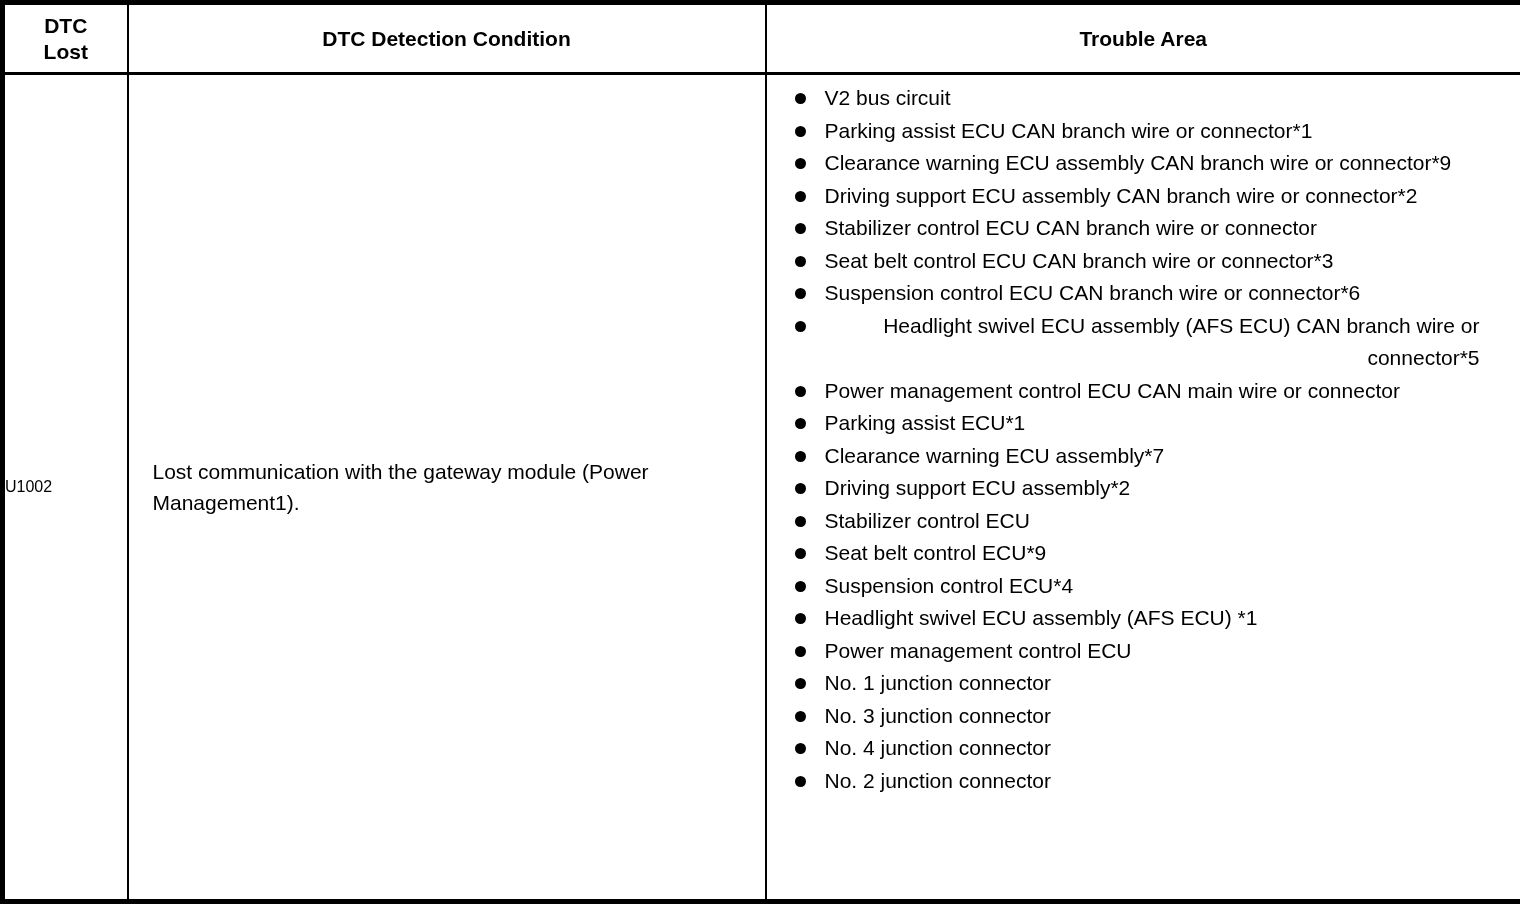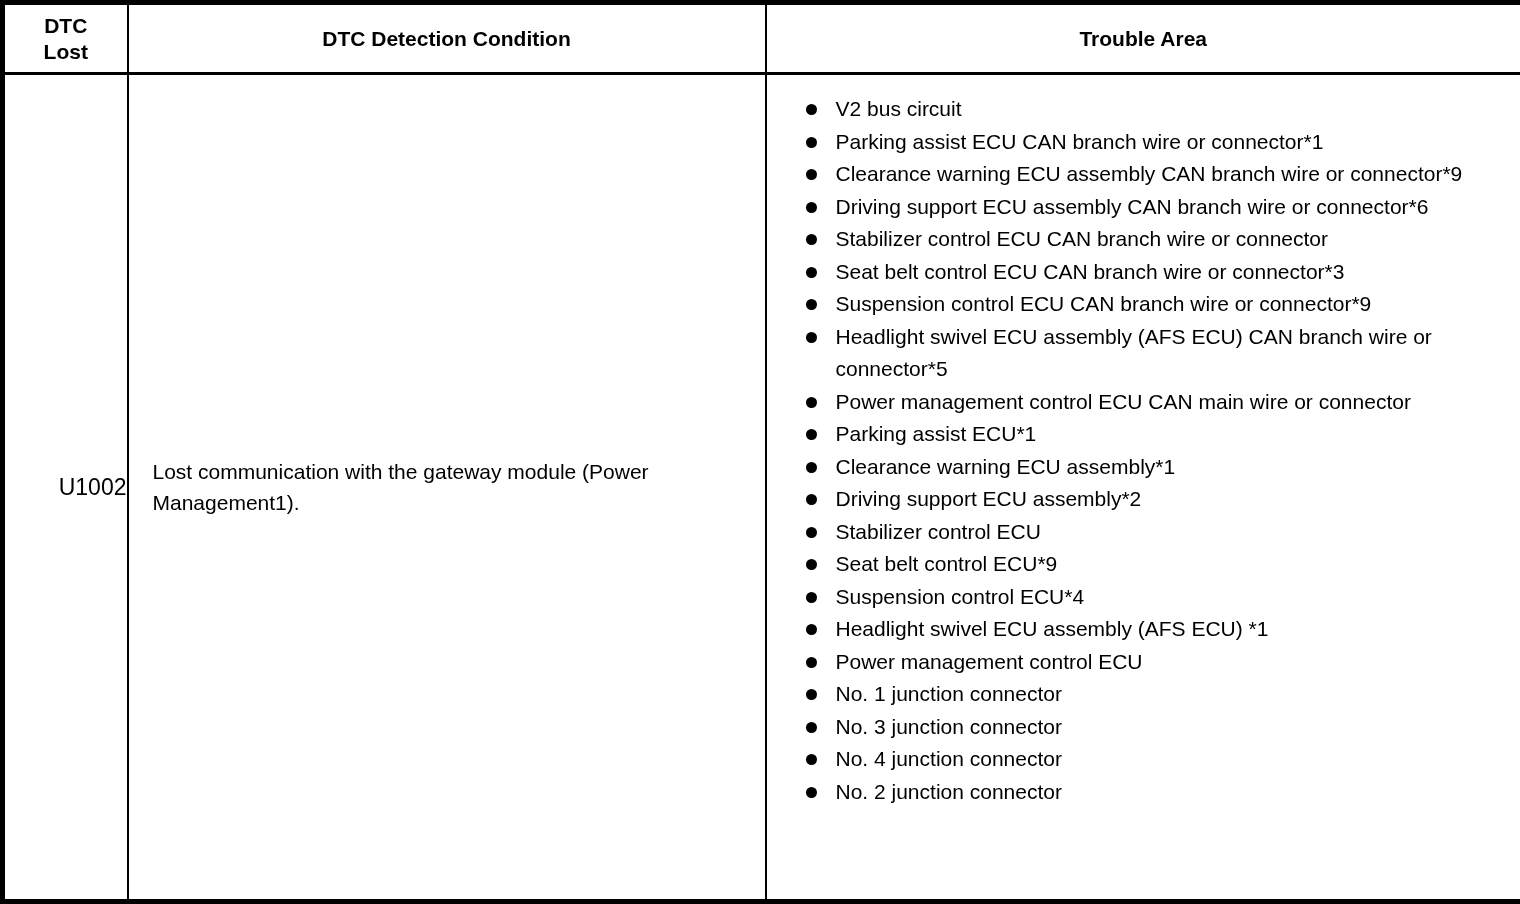--- a/index.html
+++ b/index.html
@@ -30,41 +30,42 @@
     height: 67px;
     border-bottom: 3px solid #000000;
     font-size: 21px;
     font-weight: bold;
     text-align: center;
     vertical-align: middle;
     line-height: 26px;
   }
   th.col-code { padding: 0 22px; }
   td.cell-code {
-    text-align: right;
+    text-align: left;
     vertical-align: middle;
-    font-size: 23px;
+    font-size: 16px;
   }
   td.cell-condition {
     vertical-align: middle;
     font-size: 21px;
   }
   td.cell-condition .condition-text {
     max-width: 600px;
     padding-left: 24px;
     line-height: 31px;
   }
   td.cell-trouble {
     vertical-align: top;
     padding-top: 7px;
   }
   ul.trouble-list {
-    margin: 11px;
+    margin: 0;
     padding: 0;
     list-style: none;
+    text-align: right;
   }
   ul.trouble-list li {
     display: flex;
     align-items: flex-start;
   }
   .bullet {
     flex: 0 0 auto;
     width: 11px;
     height: 11px;
     border-radius: 50%;
@@ -108,49 +109,49 @@
             <li>
             <span class="bullet"></span>
             <span class="li-text">Parking assist ECU CAN branch wire or connector*1</span>
           </li>
             <li>
             <span class="bullet"></span>
             <span class="li-text">Clearance warning ECU assembly CAN branch wire or connector*9</span>
           </li>
             <li>
             <span class="bullet"></span>
-            <span class="li-text">Driving support ECU assembly CAN branch wire or connector*6</span>
+            <span class="li-text">Driving support ECU assembly CAN branch wire or connector*2</span>
           </li>
             <li>
             <span class="bullet"></span>
             <span class="li-text">Stabilizer control ECU CAN branch wire or connector</span>
           </li>
             <li>
             <span class="bullet"></span>
             <span class="li-text">Seat belt control ECU CAN branch wire or connector*3</span>
           </li>
             <li>
             <span class="bullet"></span>
-            <span class="li-text">Suspension control ECU CAN branch wire or connector*9</span>
+            <span class="li-text">Suspension control ECU CAN branch wire or connector*6</span>
           </li>
             <li>
             <span class="bullet"></span>
             <span class="li-text">Headlight swivel ECU assembly (AFS ECU) CAN branch wire or connector*5</span>
           </li>
             <li>
             <span class="bullet"></span>
             <span class="li-text">Power management control ECU CAN main wire or connector</span>
           </li>
             <li>
             <span class="bullet"></span>
             <span class="li-text">Parking assist ECU*1</span>
           </li>
             <li>
             <span class="bullet"></span>
-            <span class="li-text">Clearance warning ECU assembly*1</span>
+            <span class="li-text">Clearance warning ECU assembly*7</span>
           </li>
             <li>
             <span class="bullet"></span>
             <span class="li-text">Driving support ECU assembly*2</span>
           </li>
             <li>
             <span class="bullet"></span>
             <span class="li-text">Stabilizer control ECU</span>
           </li>
             <li>

